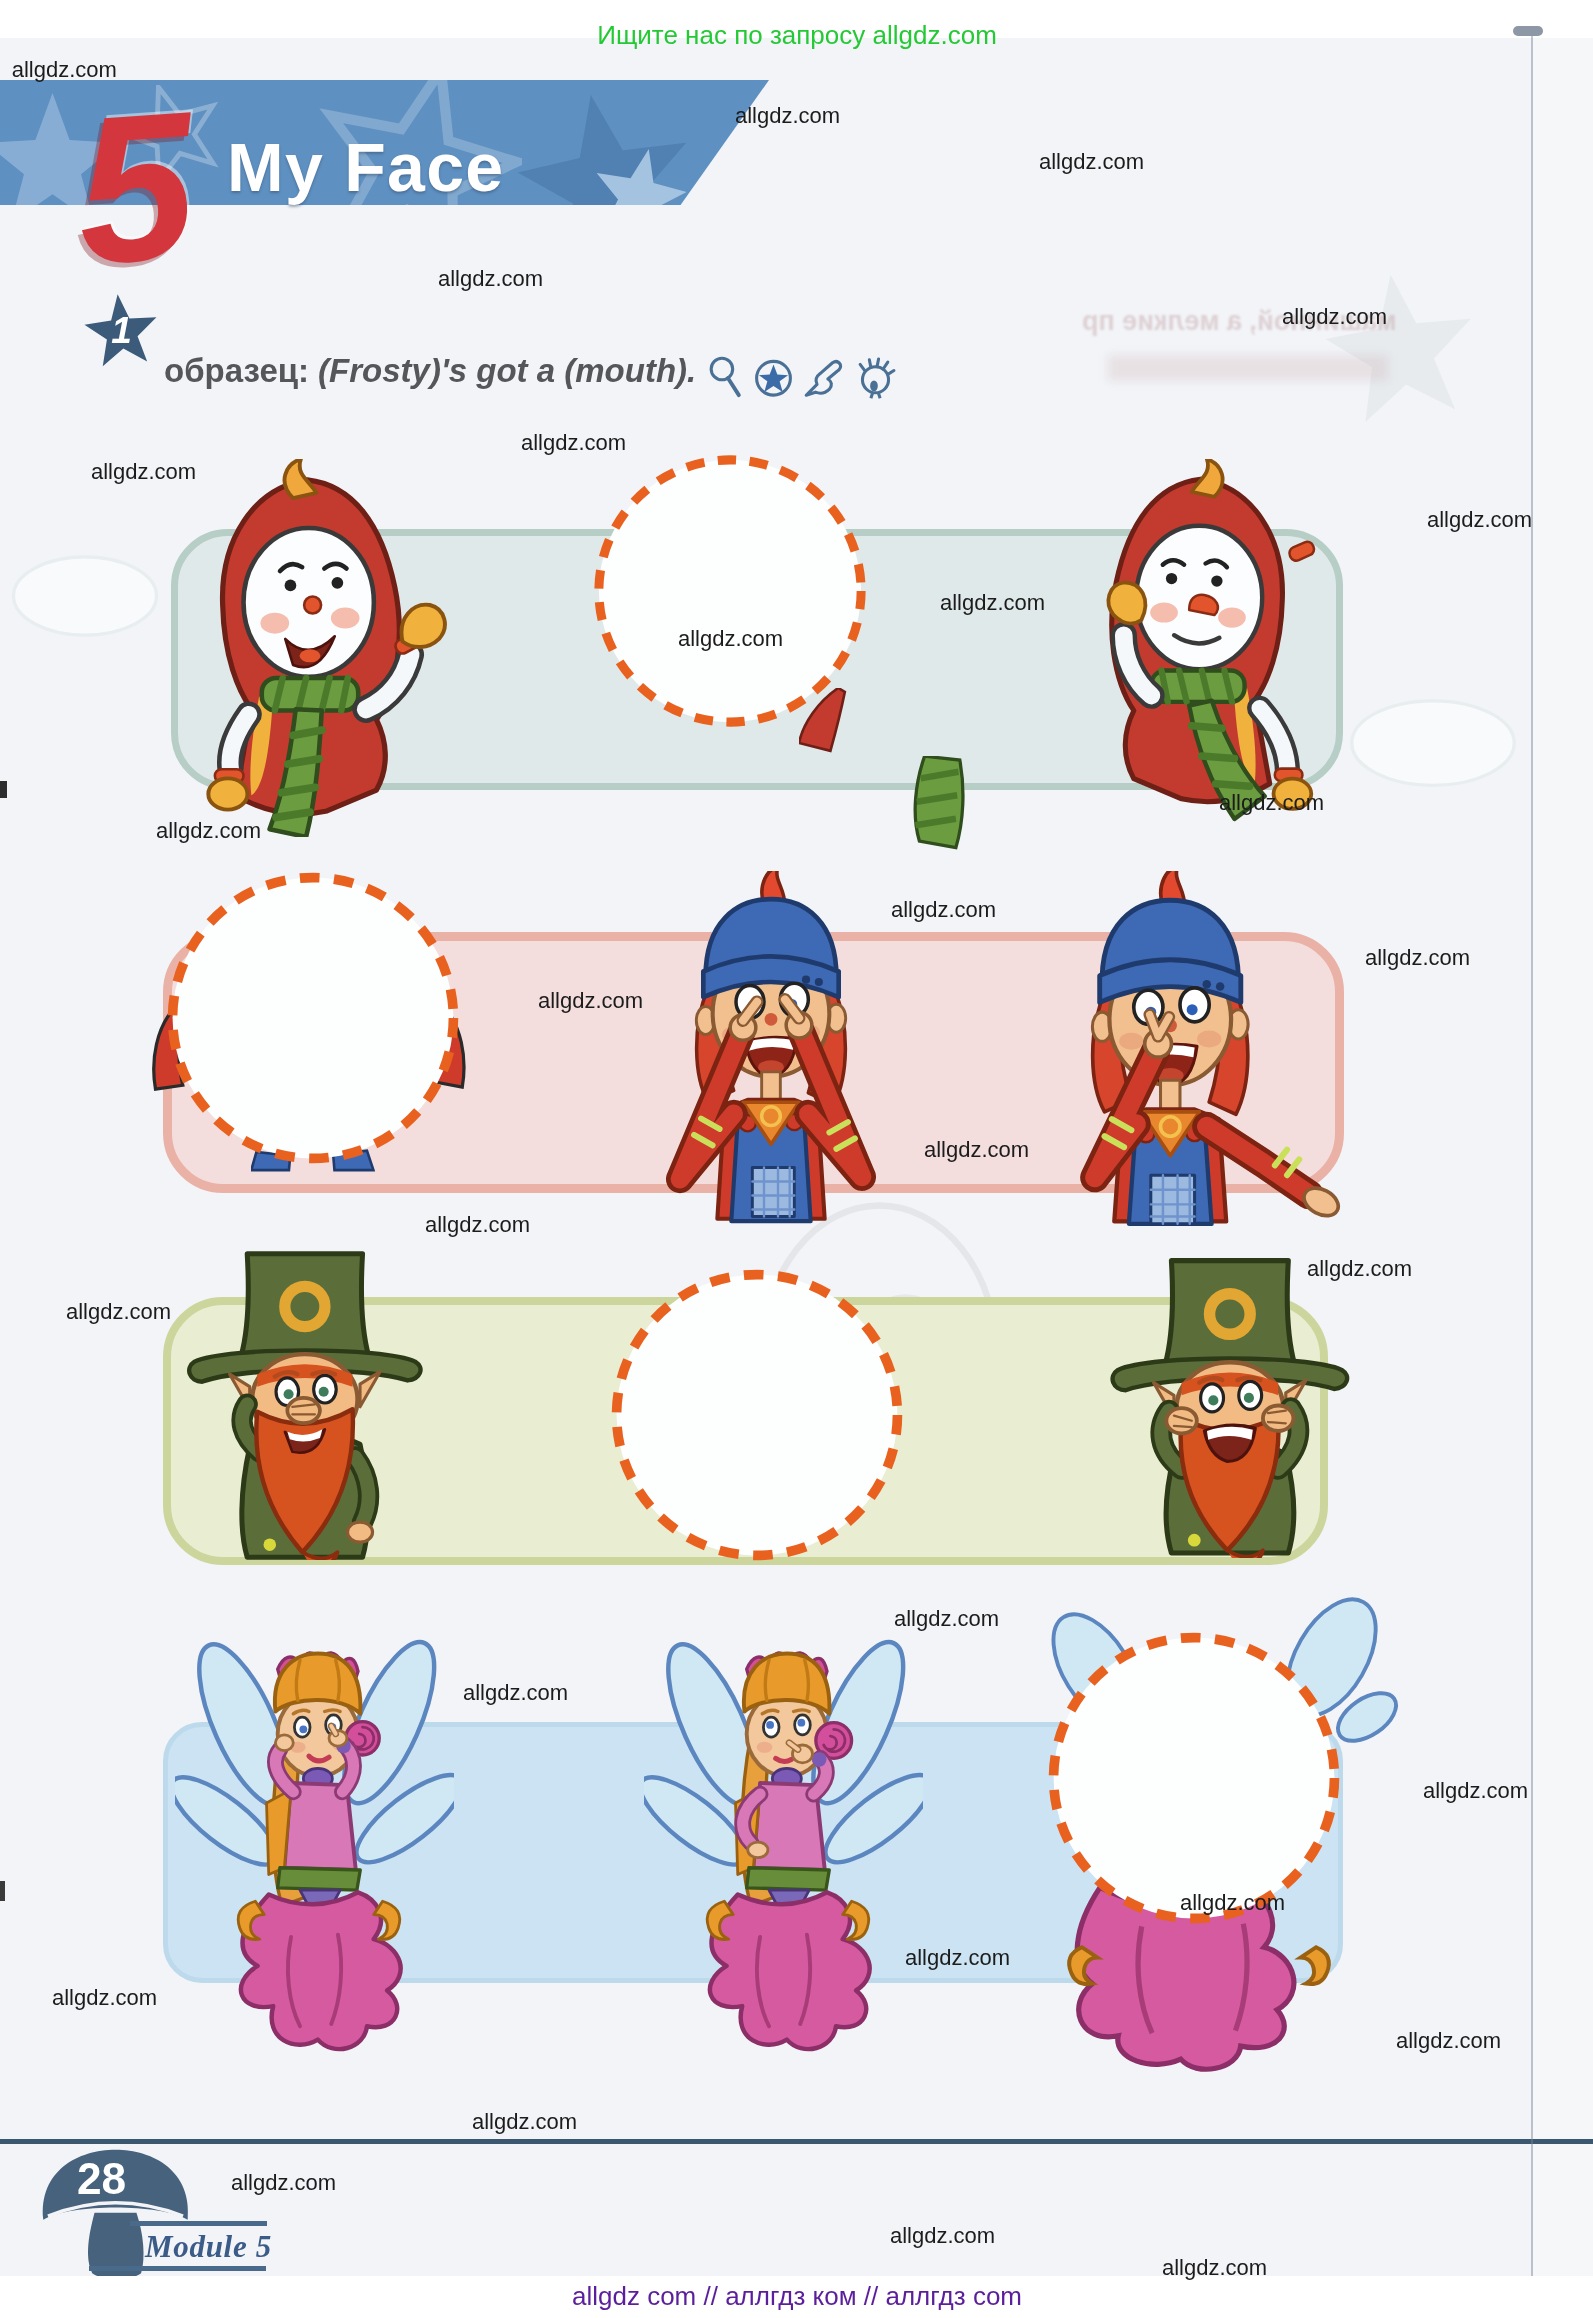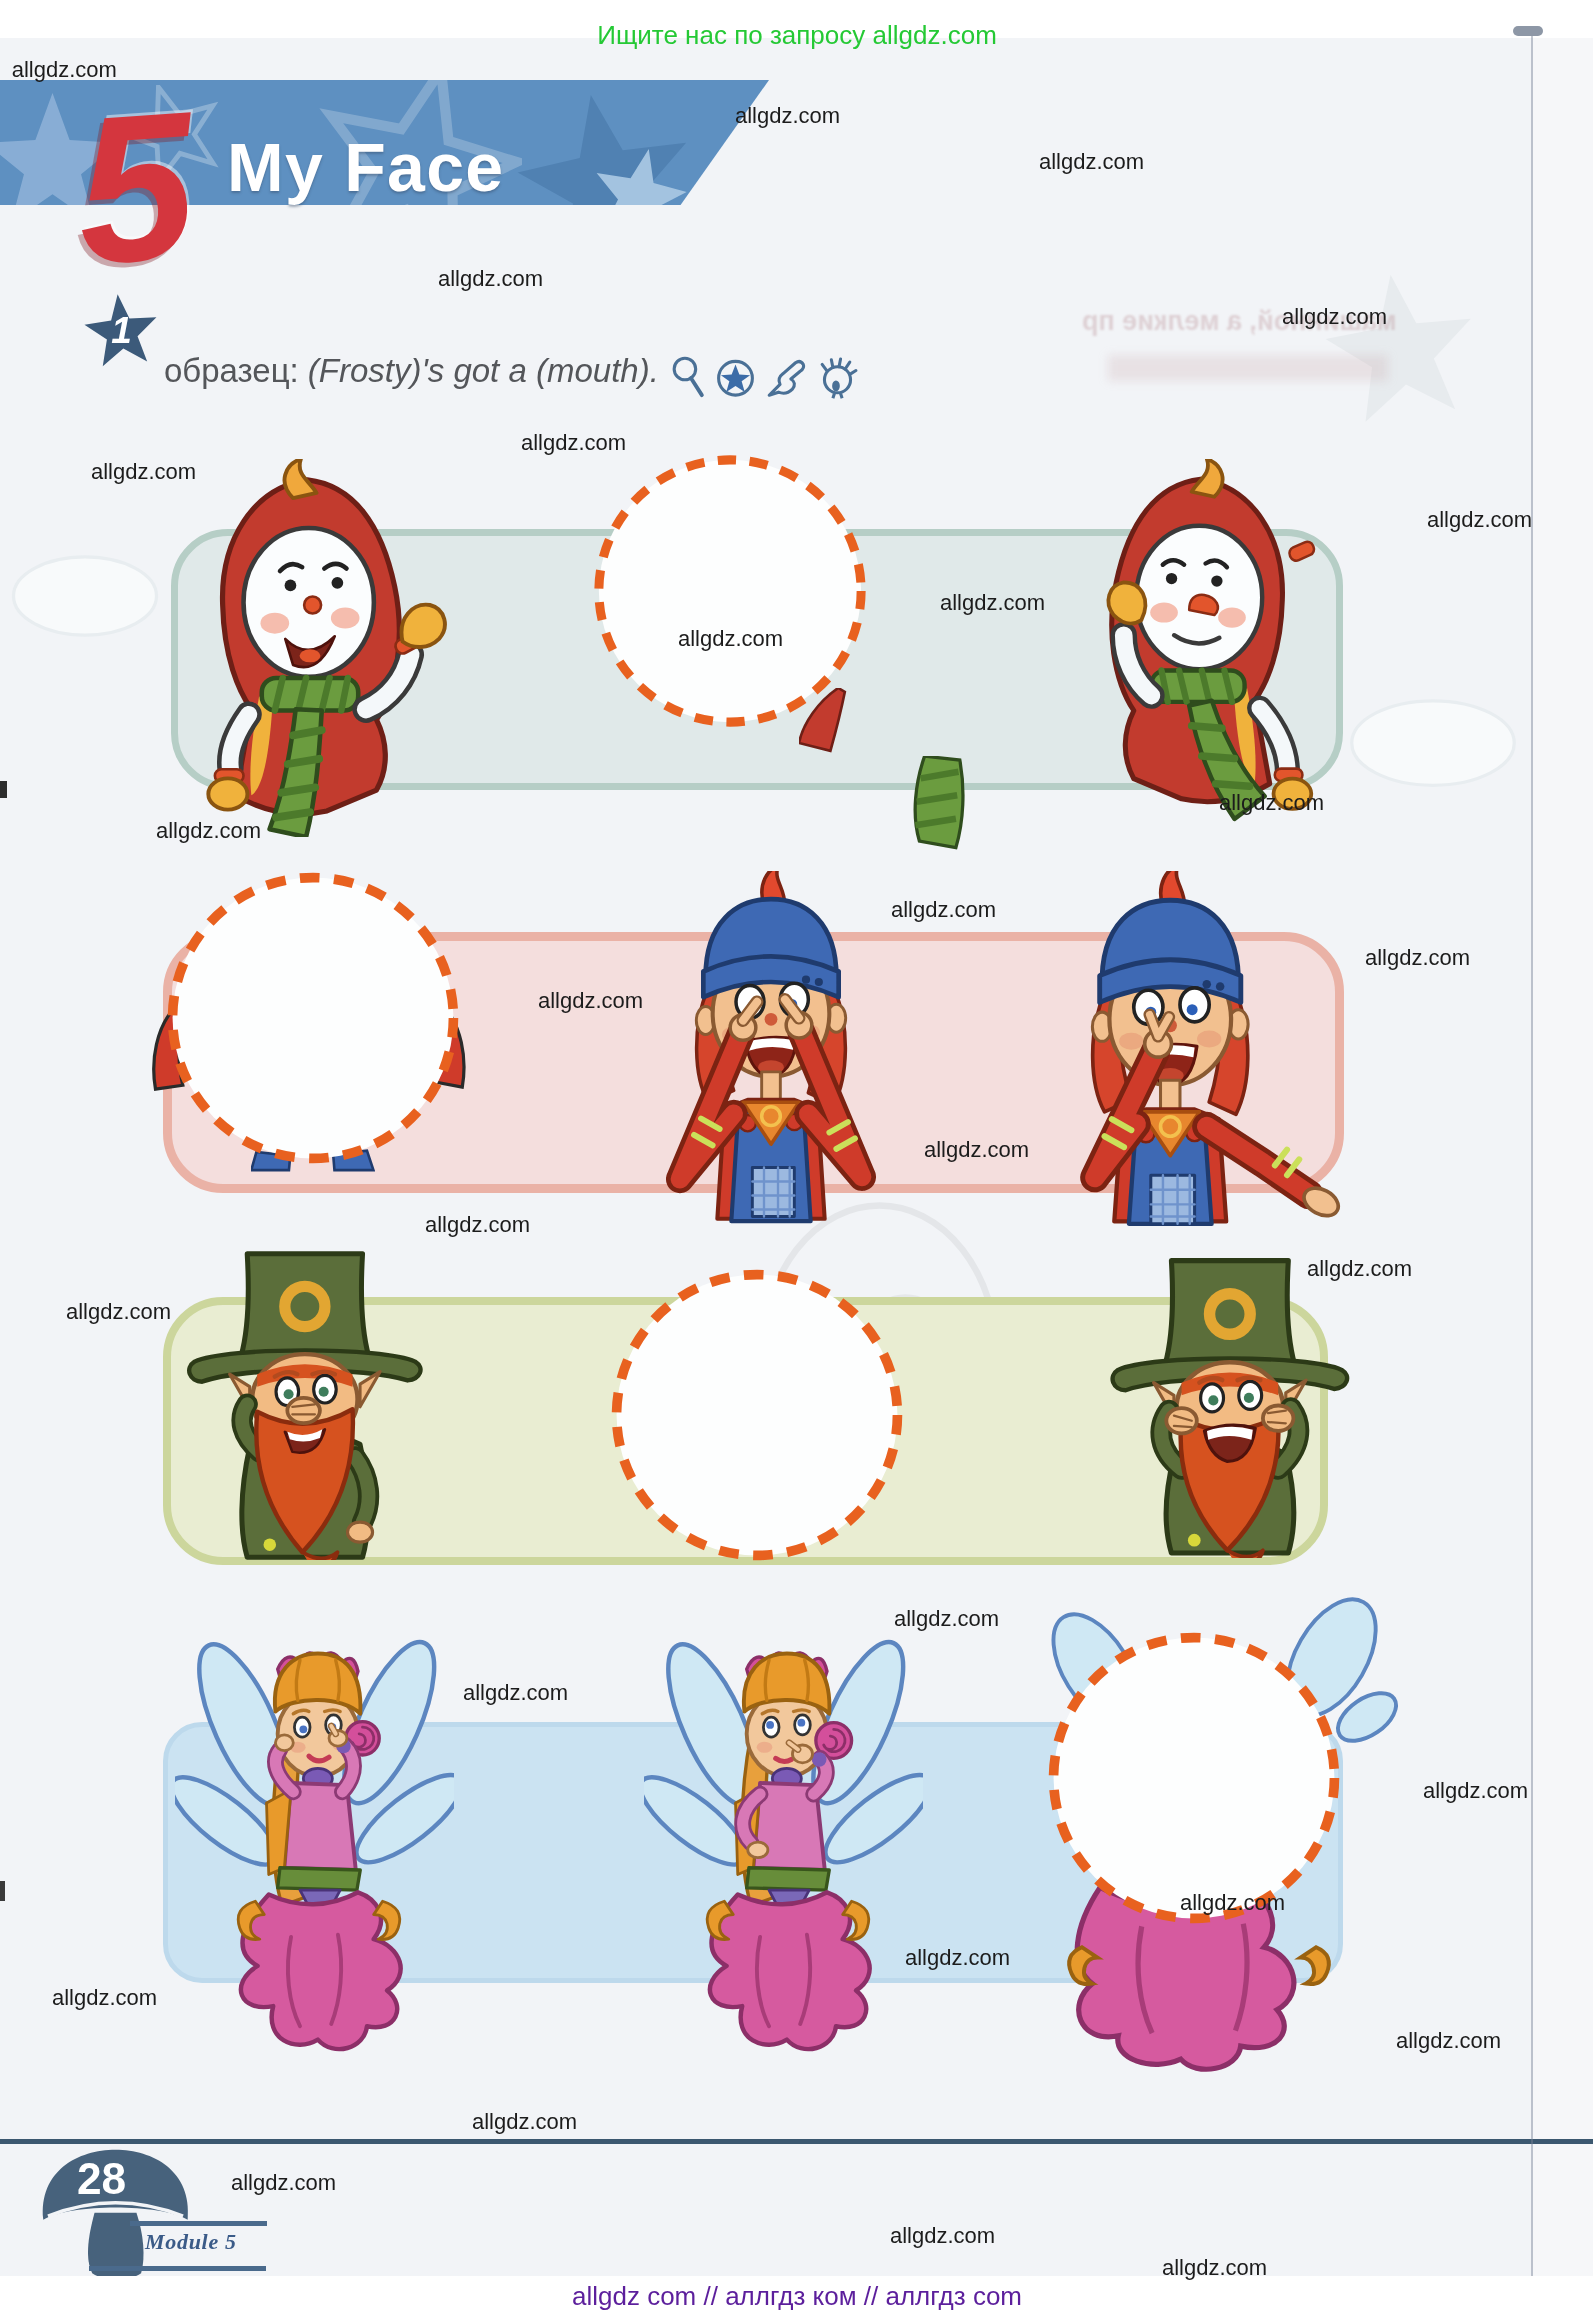--- a/index.html
+++ b/index.html
@@ -12,32 +12,32 @@
   .banner{left:0;top:80px;width:769px;height:125px;background:#5e90c1;
           clip-path:polygon(0 0,100% 0,88.5% 100%,0 100%);z-index:2;overflow:hidden;}
   .banner svg{position:absolute;}
   .module-num{left:77px;top:83px;font-size:209px;line-height:1;font-weight:900;font-style:italic;
               color:#d4363e;z-index:4;transform:rotate(-4deg);
               text-shadow:-4.6px 4.6px 0 rgba(125,22,32,.35),2.6px -2.6px 0 rgba(255,255,255,.45);}
   .page-title{left:227px;top:128px;font-size:68px;font-weight:bold;color:#ffffff;z-index:4;letter-spacing:1.3px;
               text-shadow:0 2px 2.6px rgba(50,70,100,.45);}
   .task-line1{left:164px;top:301px;font-size:33px;font-weight:bold;color:#54565a;z-index:6;white-space:nowrap;}
   .task-line2{left:164px;top:352px;z-index:6;display:flex;align-items:flex-start;gap:9px;}
-  .task-line2 .t{font-size:33px;font-weight:normal;color:#54565a;white-space:nowrap;}
+  .task-line2 .t{font-size:33px;font-weight:bold;color:#54565a;white-space:nowrap;}
   .task-line2 .ex{font-style:italic;text-align:center;}
   .icon-row{display:flex;gap:6.5px;margin-top:2.6px;}
   .band{position:absolute;z-index:2;}
   .slot{position:absolute;z-index:10;}
   .chr{position:absolute;z-index:12;}
   .frag{position:absolute;z-index:6;}
   .bleed{position:absolute;z-index:1;color:rgba(190,150,155,.38);font-weight:bold;
          transform:scaleX(-1);filter:blur(1.3px);font-size:27px;white-space:nowrap;}
   .footer-strip{left:0;top:2276px;width:100%;height:43px;background:#ffffff;z-index:30;}
   .footer-text{left:0;top:2281px;width:100%;text-align:center;font-size:26px;color:#5c1f9c;z-index:35;}
-  .module-label{left:145px;top:2229px;font-size:22px;font-weight:bold;font-style:italic;
+  .module-label{left:145px;top:2229px;font-size:31px;font-weight:bold;font-style:italic;
                 font-family:"Liberation Serif",serif;color:#3b5b88;z-index:22;letter-spacing:0.7px;}
   .mlab-line{position:absolute;height:4.6px;background:#4a6a8c;z-index:22;}
   .bottom-rule{left:0;top:2139px;width:100%;height:5.2px;background:#3c5870;z-index:20;}
   .crease{left:1531px;top:36px;width:2px;height:2283px;background:rgba(120,130,150,.45);z-index:25;}
   .right-col{left:1533px;top:0;width:61px;height:2319px;background:#f6f7f9;z-index:1;}
 </style>
 </head>
 <body>
 
 <div class="page">

